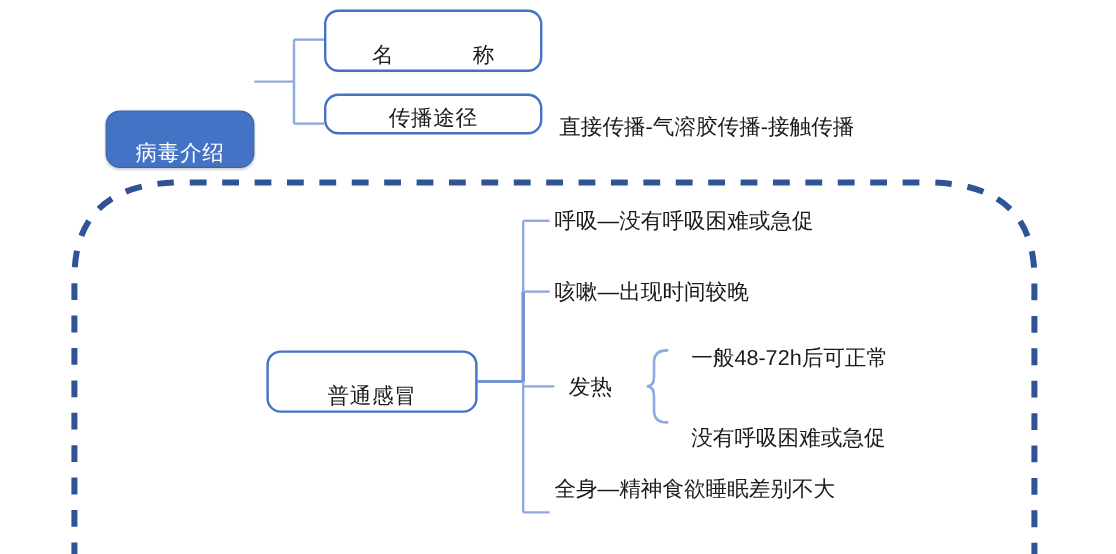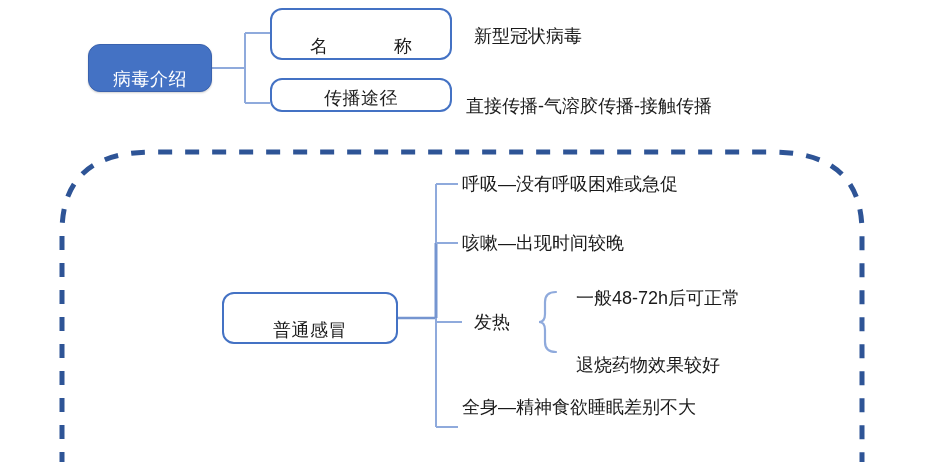--- a/index.html
+++ b/index.html
@@ -19,20 +19,21 @@
     display:flex;align-items:flex-end;justify-content:center;
     border-radius:12px;
     letter-spacing:0.5px;
   }
   .node-filled{
     background:#4472C4;
     color:#ffffff;
     border:1px solid #3A62AE;
     font-size:18px;
     box-shadow:0 1px 2px rgba(0,0,0,0.18);
+    margin-top:48px;
   }
   .node-outline{
     background:#ffffff;
     color:#1a1a1a;
     border:2px solid #4472C4;
     font-size:18px;
   }
 
   .label{
     position:absolute;
@@ -90,33 +91,32 @@
   </div>
 
   <div class="node node-outline" style="left:270px;top:8px;width:182px;height:52px;">
     <span class="spacedtext">名　　称</span>
   </div>
 
   <div class="node node-outline" style="left:270px;top:78px;width:182px;height:34px;">
     <span>传播途径</span>
   </div>
 
-  <div class="label" style="left:474px;top:27px;">新型冠状病毒</div>
 
   <div class="label" style="left:466px;top:97px;">直接传播-气溶胶传播-接触传播</div>
 
   <div class="node node-outline" style="left:222px;top:292px;width:176px;height:52px;">
     <span>普通感冒</span>
   </div>
 
   <div class="label" style="left:462px;top:175px;">呼吸—没有呼吸困难或急促</div>
 
   <div class="label" style="left:462px;top:234px;">咳嗽—出现时间较晚</div>
 
   <div class="label" style="left:474px;top:313px;">发热</div>
 
   <div class="label" style="left:576px;top:289px;">一般48-72h后可正常</div>
 
-  <div class="label" style="left:576px;top:356px;">退烧药物效果较好</div>
+  <div class="label" style="left:576px;top:356px;">没有呼吸困难或急促</div>
 
   <div class="label" style="left:462px;top:398px;">全身—精神食欲睡眠差别不大</div>
 
 </div>
 
 </body></html>

